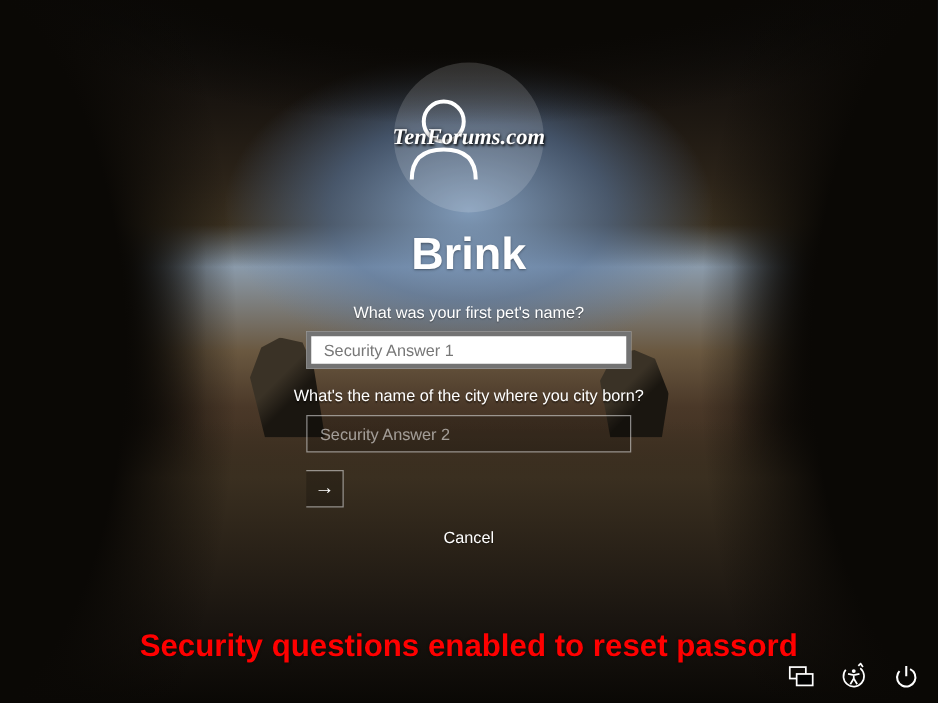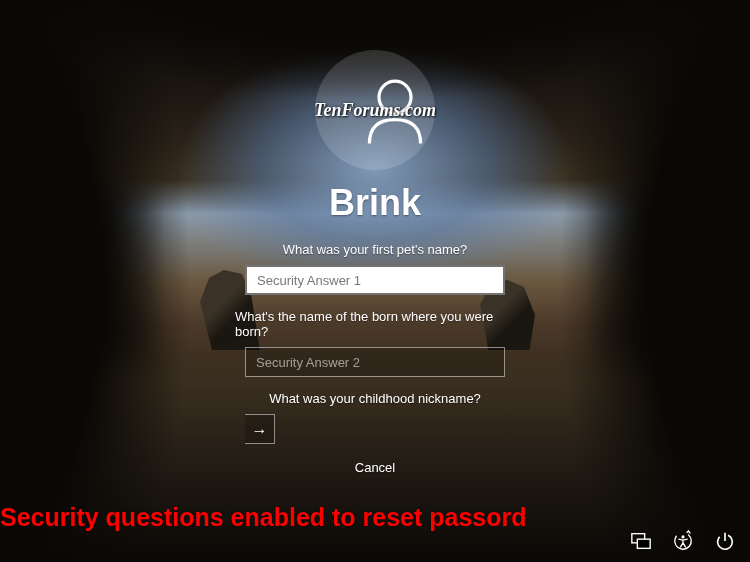--- a/index.html
+++ b/index.html
@@ -70,21 +70,21 @@
       padding-top: 50px;
       color: #fff;
     }
     .avatar {
       width: 120px;
       height: 120px;
       border-radius: 50%;
       background: rgba(255,255,255,0.15);
       display: flex;
       align-items: center;
-      justify-content: flex-end;
+      justify-content: flex-start;
       position: relative;
       margin-bottom: 12px;
     }
     .avatar svg {
       width: 80px;
       height: 80px;
     }
     .watermark {
       position: absolute;
       top: 50%;
@@ -126,21 +126,21 @@
       padding: 0 10px;
       outline: none;
       font-family: inherit;
     }
     .answer-input::placeholder {
       color: rgba(255,255,255,0.55);
     }
     .answer-input.active {
       background: #fff;
       color: #333;
-      border: 2px solid #737373;
+      border: 4px solid #737373;
     }
     .answer-input.active::placeholder {
       color: #777;
     }
     .submit-btn {
       width: 30px;
       height: 30px;
       border: 1px solid rgba(255,255,255,0.5);
       border-left: none;
       background: rgba(0,0,0,0.2);
@@ -156,21 +156,21 @@
       color: #fff;
       cursor: pointer;
       margin-top: 2px;
       text-shadow: 0 1px 1px rgba(0,0,0,0.4);
     }
     .caption {
       position: absolute;
       bottom: 30px;
       left: 0;
       right: 0;
-      text-align: left;
+      text-align: center;
       font-family: Arial, sans-serif;
       font-size: 25px;
       font-weight: bold;
       color: #ff0000;
       text-shadow: 0 0 2px rgba(0,0,0,0.5);
     }
     .system-buttons {
       position: absolute;
       bottom: 10px;
       right: 14px;
@@ -207,26 +207,25 @@
     <div class="watermark">TenForums.com</div>
   </div>
 
   <div class="username">Brink</div>
 
   <div class="question">What was your first pet's name?</div>
   <div class="input-row">
     <input class="answer-input active" placeholder="Security Answer 1" style="">
   </div>
 
-  <div class="question">What's the name of the born where you were born?</div>
+  <div class="question">What's the name of the city where you city born?</div>
   <div class="input-row">
     <input class="answer-input" placeholder="Security Answer 2" style="">
   </div>
 
-  <div class="question">What was your childhood nickname?</div>
   <div class="input-row">
     <div class="submit-btn">
       <span>→</span>
     </div>
   </div>
 
   <div class="cancel-link">Cancel</div>
 </div>
 
 <div class="caption">Security questions enabled to reset passord</div>

